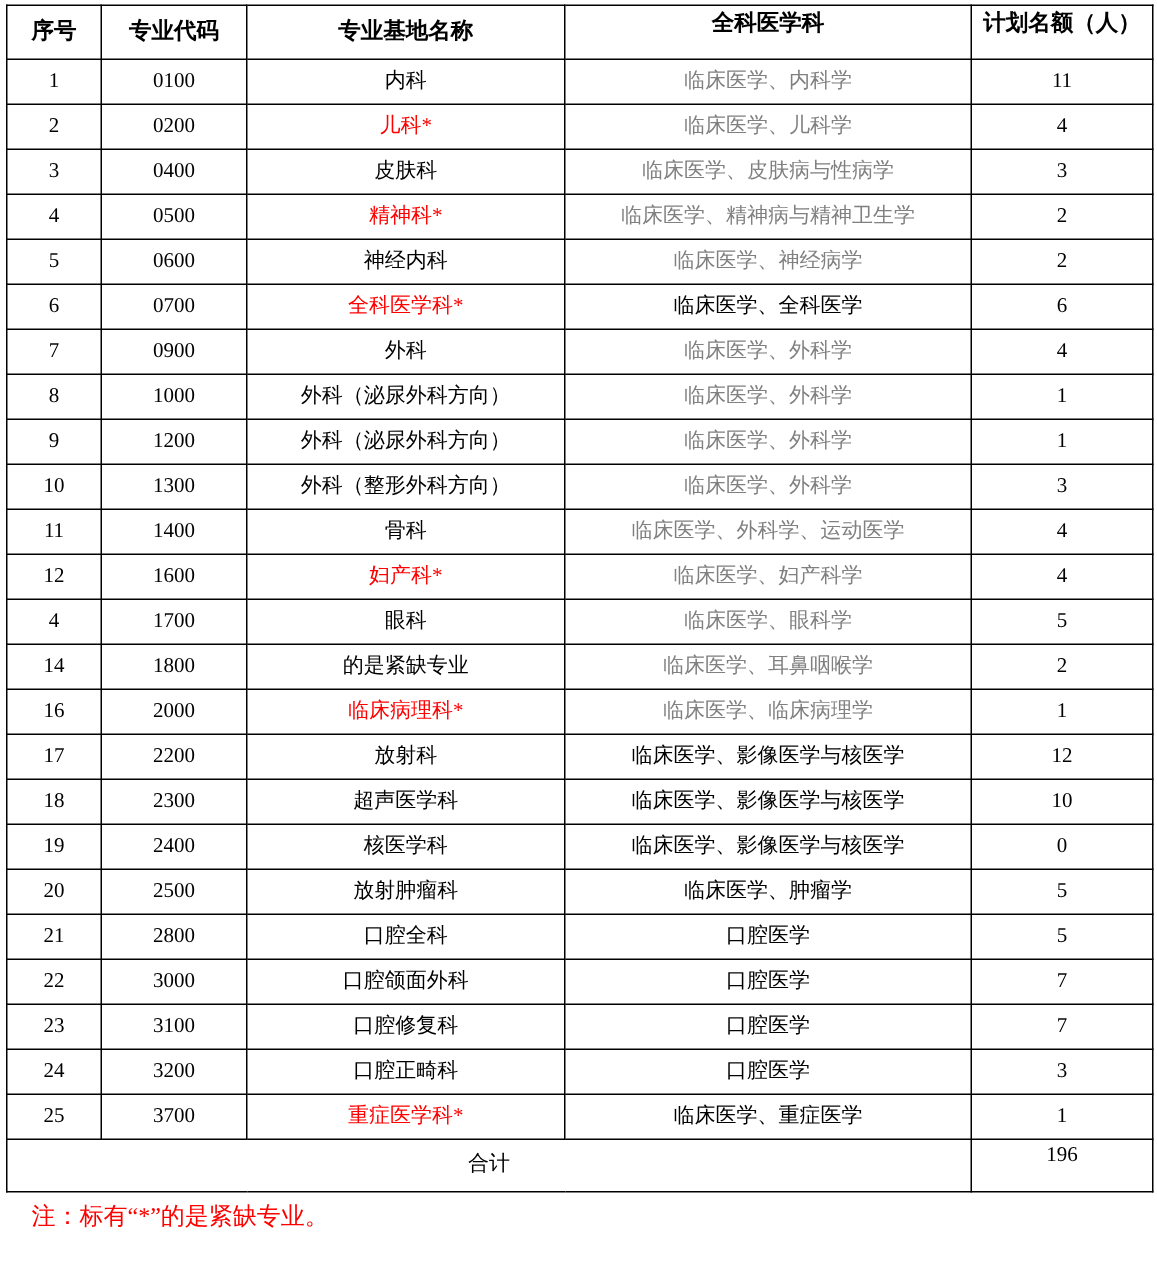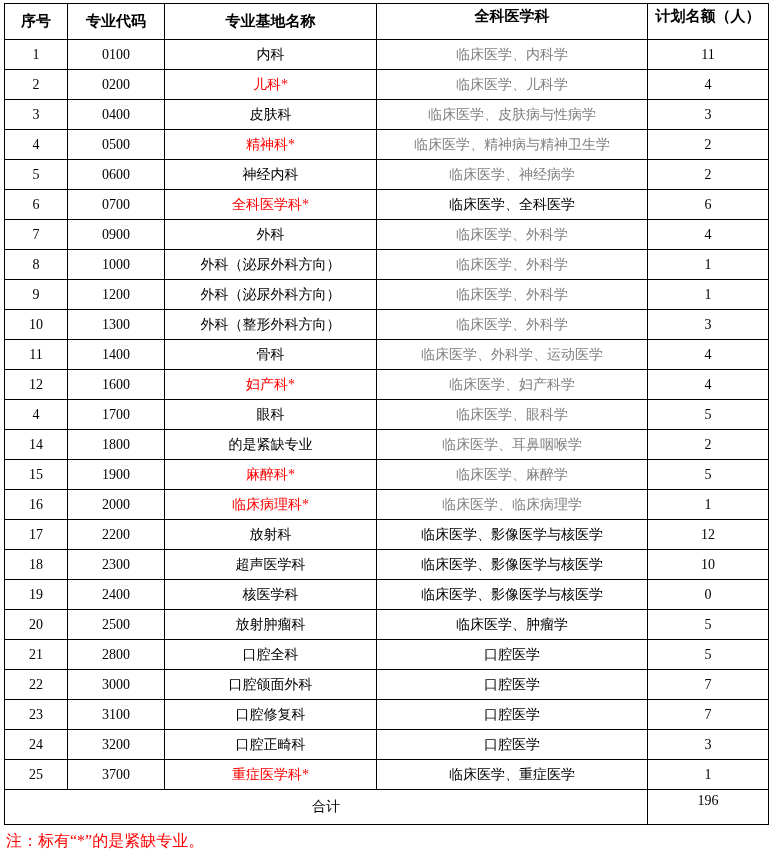--- a/index.html
+++ b/index.html
@@ -50,21 +50,21 @@
   td.vtop {
     vertical-align: top;
     padding-top: 2px;
   }
   .red   { color: var(--red, #ff0000); }
   .muted { color: var(--muted, #808080); }
   .note {
     color: var(--red, #ff0000);
     font-size: 16px;
     margin-top: 6px;
-    margin-left: 2px;
+    margin-left: 17px;
     font-family: "Liberation Serif", "DejaVu Serif", serif;
   }
 </style>
 </head>
 <body>
 
 <div class="page">
   <table>
     <colgroup>
       <col style="width:63px">
@@ -175,27 +175,20 @@
           <td>5</td>
         </tr>
         <tr>
           <td>14</td>
           <td>1800</td>
           <td>的是紧缺专业</td>
           <td class="muted">临床医学、耳鼻咽喉学</td>
           <td>2</td>
         </tr>
         <tr>
-          <td>15</td>
-          <td>1900</td>
-          <td class="red">麻醉科*</td>
-          <td class="muted">临床医学、麻醉学</td>
-          <td>5</td>
-        </tr>
-        <tr>
           <td>16</td>
           <td>2000</td>
           <td class="red">临床病理科*</td>
           <td class="muted">临床医学、临床病理学</td>
           <td>1</td>
         </tr>
         <tr>
           <td>17</td>
           <td>2200</td>
           <td>放射科</td>

